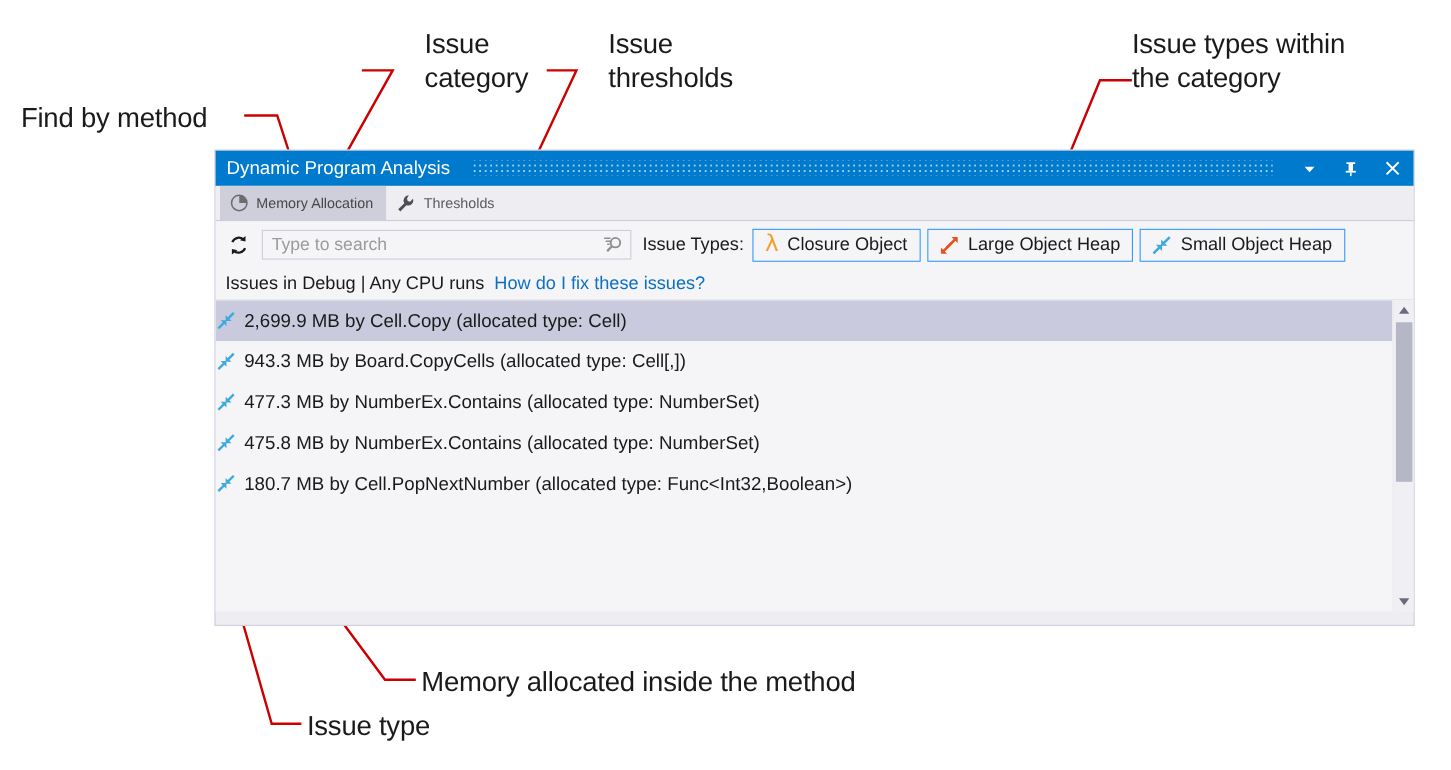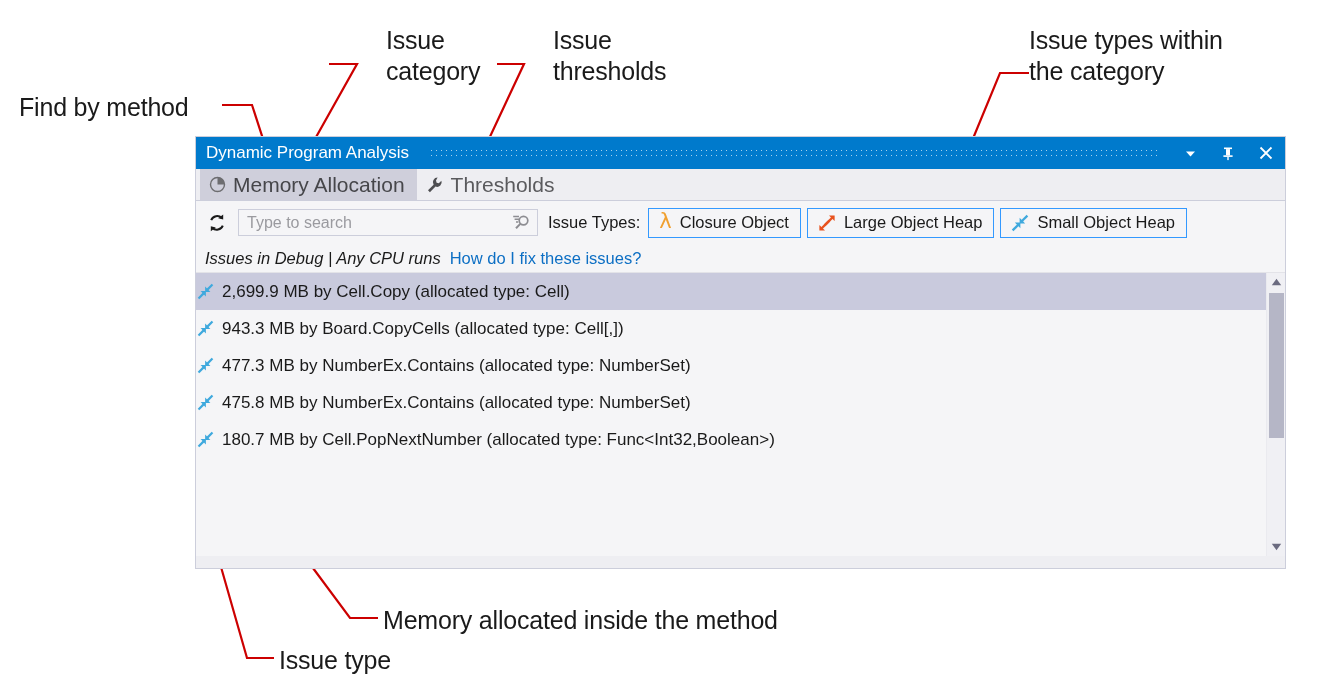--- a/index.html
+++ b/index.html
@@ -94,21 +94,21 @@
     display: flex;
     align-items: stretch;
     padding-left: 4px;
     box-sizing: border-box;
   }
   .tab {
     display: flex;
     align-items: center;
     gap: 7px;
     padding: 0 12px 0 9px;
-    font-size: 21px;
+    font-size: 13px;
     color: #5a5a5d;
     cursor: default;
     box-sizing: border-box;
   }
   .tab.active {
     background: #cfcfdb;
     color: #46464a;
   }
   .tab-icon { display: flex; align-items: center; }
 
@@ -122,21 +122,21 @@
     padding: 0 6px 0 8px;
     box-sizing: border-box;
     gap: 8px;
   }
   #refresh-button {
     width: 26px; height: 26px;
     display: flex; align-items: center; justify-content: center;
     color: #1a1a1a;
   }
   #search-box {
-    width: 300px;
+    width: 336px;
     height: 27px;
     background: #f5f5f7;
     border: 1px solid #cccedb;
     display: flex;
     align-items: center;
     box-sizing: border-box;
     padding: 0 4px 0 8px;
   }
   #search-input {
     flex: 1;
@@ -185,21 +185,21 @@
   
   #issues-subheader {
     height: 28px;
     background: #f5f5f7;
     display: flex;
     align-items: center;
     padding-left: 9px;
     box-sizing: border-box;
     gap: 9px;
   }
-  #issues-scope-text { font-size: 16.5px; color: #1a1a1a; white-space: nowrap; font-style: italic; }
+  #issues-scope-text { font-size: 16.5px; color: #1a1a1a; white-space: nowrap; }
   #fix-issues-link {
     font-size: 16.5px;
     color: #0d6fc4;
     white-space: nowrap;
     cursor: pointer;
     text-decoration: none;
   }
 
   
   #issues-list-area {

